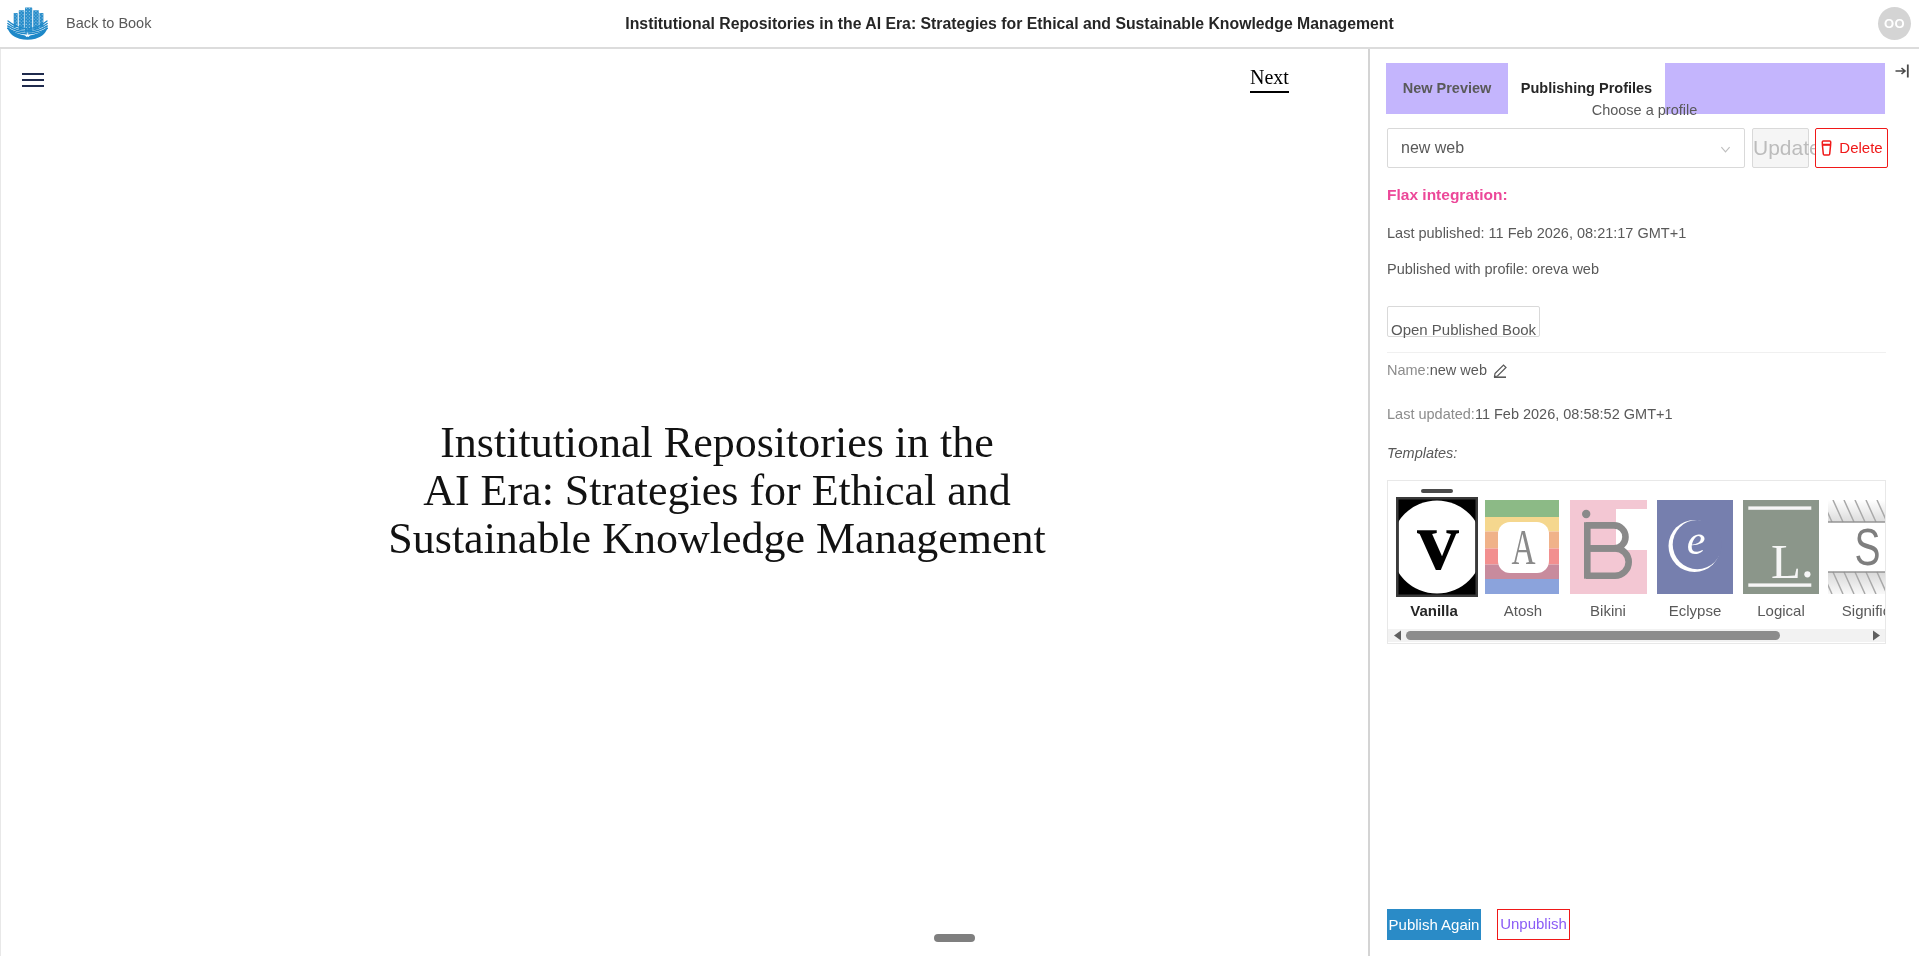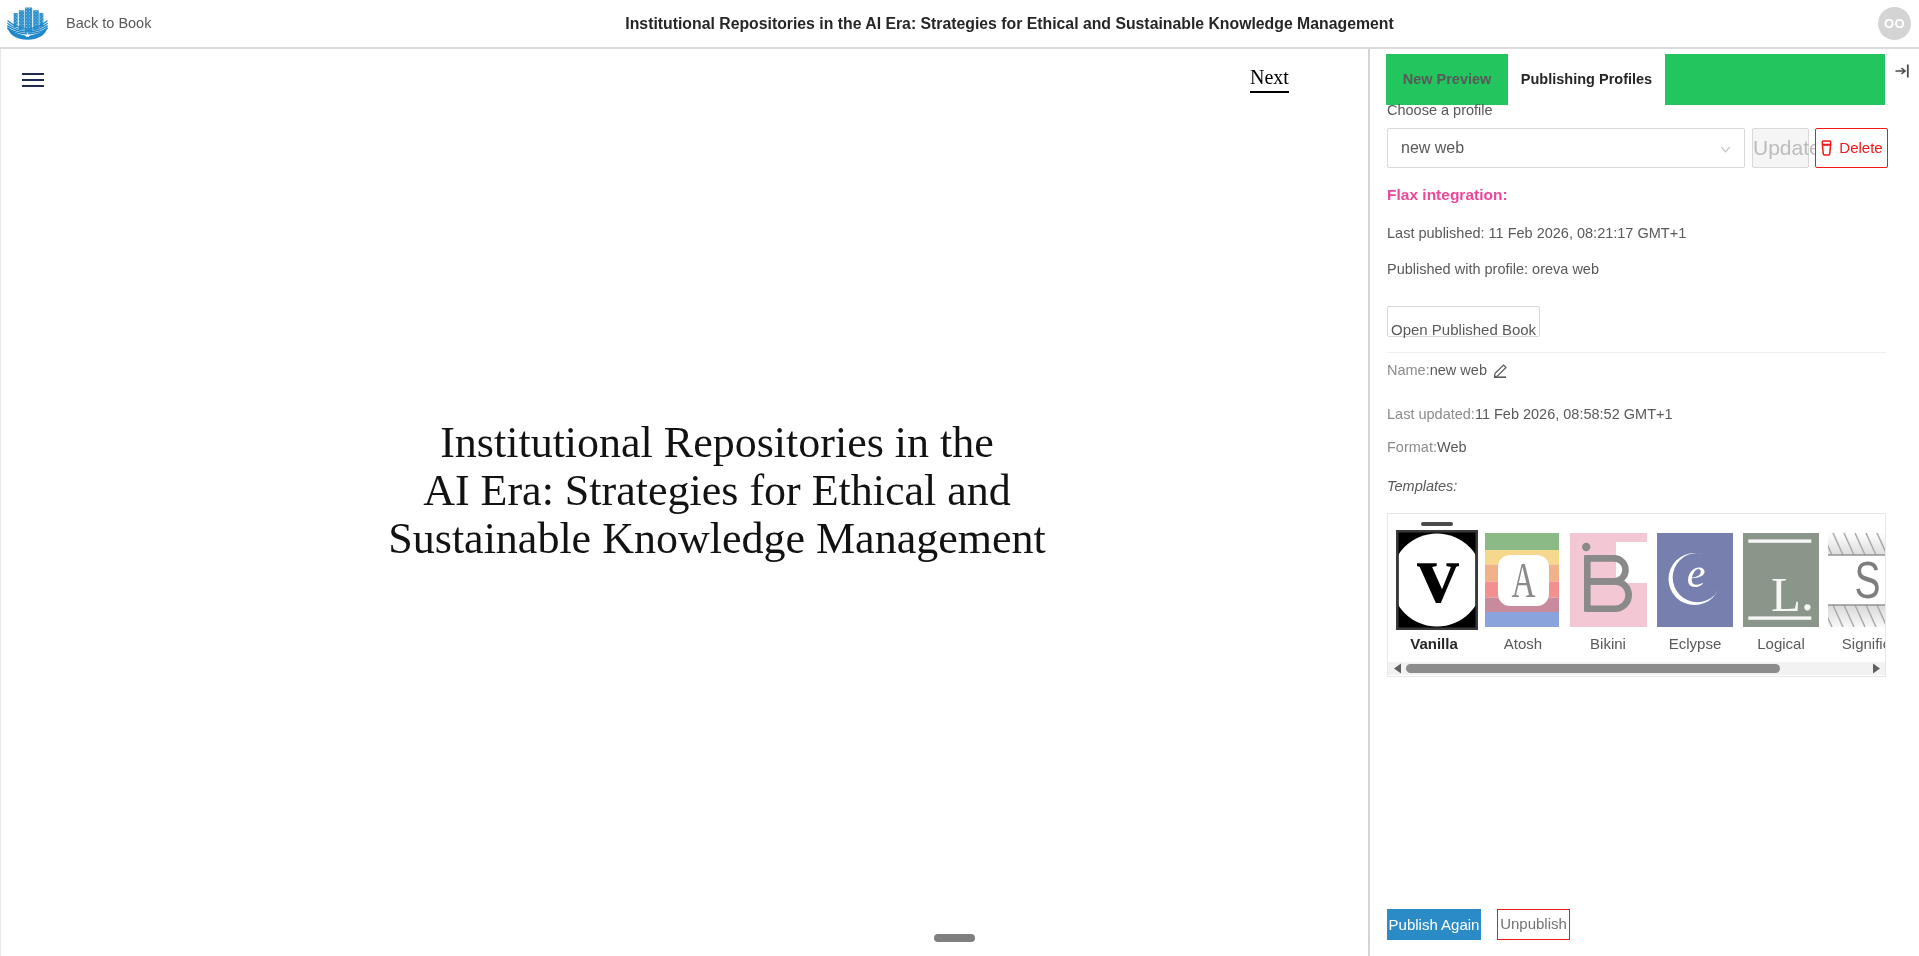--- a/index.html
+++ b/index.html
@@ -27,29 +27,29 @@
 .nextlink .ul { display:block; height:2px; background:#000; margin-top:2px; }
 .booktitle { position:absolute; left:32px; width:1368px; top:370px; text-align:center;
   font-family:"Liberation Serif", serif; font-size:44px; color:#121212; line-height:48px;
   font-weight:normal; }
 .handle { position:absolute; left:933px; top:885px; width:41px; height:8px; border-radius:4px;
   background:#7f7f7f; }
 
 
 .panel { position:absolute; left:1368px; top:49px; width:551px; height:907px; background:#fff;
   border-left:2px solid #d4d4d4; }
-.tabbar { position:absolute; left:16px; top:5px; width:499px; height:51px; background:#22c55e;text-decoration:underline; }
+.tabbar { position:absolute; left:16px; top:14px; width:499px; height:51px; background:#c4b5fd;text-decoration:underline; }
 .tab { float:left; height:51px; line-height:51px;
   font-weight:bold; color:#595959; text-align:center; font-size:14.5px; }
 .tab.t1 { width:122px; }
 .tab.t2 { width:157px; background:#fff; color:#262626; }
 .collapseicon { position:absolute; left:524px; top:13px; width:18px; height:18px; }
 
 .pcontent { position:absolute; left:17px; top:51px; width:515px; font-size:14.5px; color:#595959; }
-.label1 { margin-top:2px; }
+.label1 { margin-top:2px;text-align:center; }
 .selrow { margin-top:10px; height:40px; position:relative; }
 .sel { position:absolute; left:0; width:358px; height:40px; border:1px solid #d9d9d9;
   border-radius:2px; font-size:16px; color:#595959; line-height:38px; padding-left:13px; }
 .sel svg.chev { position:absolute; right:13px; top:15px; }
 .btn-update { position:absolute; left:365px; width:57px; height:40px; background:#f5f5f5;
   border:1px solid #d9d9d9; border-radius:2px; color:#bcbcbc; font-size:21px;
   text-align:center; line-height:38px; }
 .btn-delete { position:absolute; left:428px; width:73px; height:40px; background:#fff;
   border:1px solid #f01818; border-radius:2px; color:#f01818; font-size:15px;
   text-align:center; line-height:38px; }
@@ -77,21 +77,21 @@
   color:#595959; white-space:nowrap; }
 .tname.sel2 { font-weight:bold; color:#262626; }
 .sbar { position:absolute; left:0px; top:148px; width:497px; height:13px; background:#f2f2f2; }
 .sbar .thumbbar { position:absolute; left:18px; top:2px; width:374px; height:9px;
   background:#8c8c8c; border-radius:4.5px; }
 .sbar svg { position:absolute; top:2px; }
 
 .btn-publish { position:absolute; left:17px; top:860px; width:94px; height:31px;
   background:#2a8bc7; color:#fff; font-size:15px; text-align:center; line-height:31px; }
 .btn-unpublish { position:absolute; left:127px; top:860px; width:73px; height:31px;
-  background:#fff; border:1.5px solid #f01818; color:#737373; font-size:15px;
+  background:#fff; border:1.5px solid #f01818; color:#8b5cf6; font-size:15px;
   text-align:center; line-height:28px; }
 </style>
 </head>
 <body>
 
 <div class="canvas">
   <div class="burger">
       <div></div>
       <div></div>
       <div></div>
@@ -131,21 +131,20 @@
     <div class="line2">Published with profile: oreva web</div>
     <div>
         <span class="btn-open">Open Published Book</span>
       </div>
     <div class="divider"></div>
     <div class="namerow">Name:<b>new web</b><svg class="editicon" width="16" height="16" viewBox="0 0 16 16">
           <path d="M2 11.5 L10.5 3 L13 5.5 L4.5 14 L1.5 14.5 Z" fill="none" stroke="#595959" stroke-width="1.2"></path>
           <path d="M1 15.2 h12" stroke="#595959" stroke-width="1.6"></path>
         </svg></div>
     <div class="updrow">Last updated:<b>11 Feb 2026, 08:58:52 GMT+1</b></div>
-    <div class="fmtrow">Format:<b>Web</b></div>
     <div class="tplabel">Templates:</div>
     <div class="tbox">
       <div class="selbar"></div>
       <svg class="cell" style="left:8px;top:16px;" width="82" height="100" viewBox="0 0 82 100">
         <rect x="1.25" y="1.25" width="79.5" height="97.5" fill="#000" stroke="#3a3a3a" stroke-width="2.5"></rect>
         <clipPath id="vclip">
             <rect x="2.8" y="2.8" width="76.4" height="94.4"></rect>
           </clipPath>
         <ellipse cx="41" cy="50" rx="46" ry="46.5" fill="#fff" clip-path="url(#vclip)"></ellipse>
         <text x="42" y="71.5" font-family="Liberation Serif, serif" font-size="84" font-weight="bold" fill="#000" text-anchor="middle">v</text>

